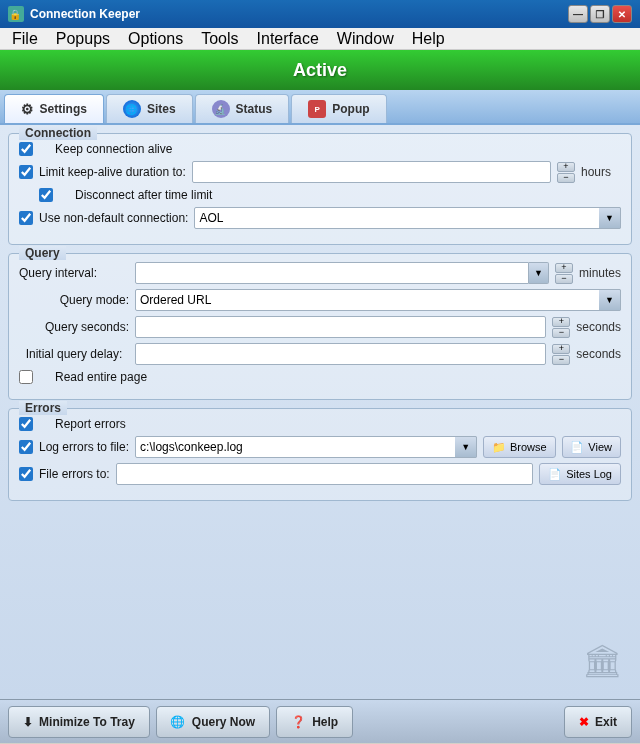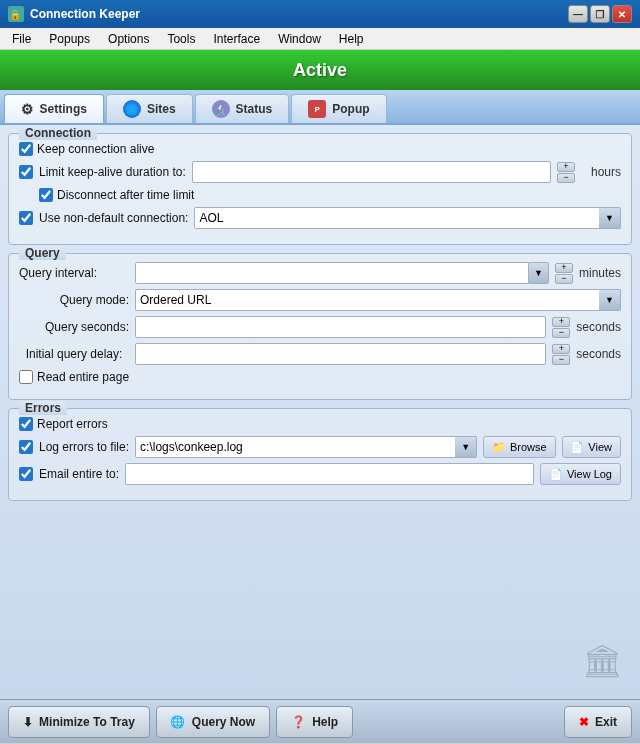--- a/index.html
+++ b/index.html
@@ -40,21 +40,21 @@
       height: 22px;
       display: flex;
       align-items: center;
       padding: 0 4px;
       border-bottom: 1px solid #ccc;
       gap: 2px;
     }
     .menu-item {
       padding: 2px 8px;
       cursor: pointer;
-      font-size: 12px;
+      font-size: 16px;
       color: #000;
       border-radius: 2px;
     }
     
     .active-banner {
       background: linear-gradient(to bottom, #33cc33 0%, #228822 100%);
       height: 40px;
       display: flex;
       align-items: center;
       justify-content: center;
@@ -118,21 +118,21 @@
       align-items: center;
       margin-bottom: 5px;
       gap: 6px;
     }
     .form-row label {
       white-space: nowrap;
       color: #111;
     }
     .form-row.indent { padding-left: 20px; }
     
-    .chk-wrap { display: flex; align-items: flex-start; gap: 4px; }
+    .chk-wrap { display: flex; align-items: flex-start; gap: 22px; }
     input[type="checkbox"] {
       width: 14px; height: 14px;
       accent-color: #2277cc;
     }
     
     .txt-input {
       flex: 1;
       height: 22px;
       border: 1px solid #a0b0c0;
       background: white;
@@ -143,21 +143,21 @@
     
     .spin-btns { display: flex; flex-direction: column; gap: 1px; }
     .spin-btn {
       width: 18px; height: 10px;
       background: linear-gradient(to bottom, #e0e8f0, #c0ccd8);
       border: 1px solid #9aaabb;
       display: flex; align-items: center; justify-content: center;
       font-size: 9px; cursor: pointer; line-height: 1;
       border-radius: 2px;
     }
-    .unit-label { color: #333; white-space: nowrap; min-width: 40px; text-align: right; }
+    .unit-label { color: #333; white-space: nowrap; min-width: 40px; }
     
     .dd-wrap { display: flex; flex: 1; position: relative; border-radius: 11px; }
     select.dd-select {
       flex: 1;
       height: 22px;
       border: 1px solid #a0b0c0;
       background: white;
       padding: 0 4px;
       font-size: 12px;
       border-radius: 2px;
@@ -426,25 +426,25 @@
           <span>Browse</span>
         </button>
         <button class="small-btn">
           <span>📄</span>
           <span>View</span>
         </button>
       </div>
 
       <div class="form-row">
         <input type="checkbox" checked="" style="">
-        <label>Email entire to:</label>
+        <label>File errors to:</label>
         <input type="text" class="txt-input" style="">
         <button class="small-btn">
           <span>📄</span>
-          <span>View Log</span>
+          <span>Sites Log</span>
         </button>
       </div>
     </div>
 
   </div>
 
   <div class="watermark" style="position:absolute;bottom:52px;right:8px;opacity:0.35;font-size:32px;color:#556677;">
     🏛
   </div>
 

